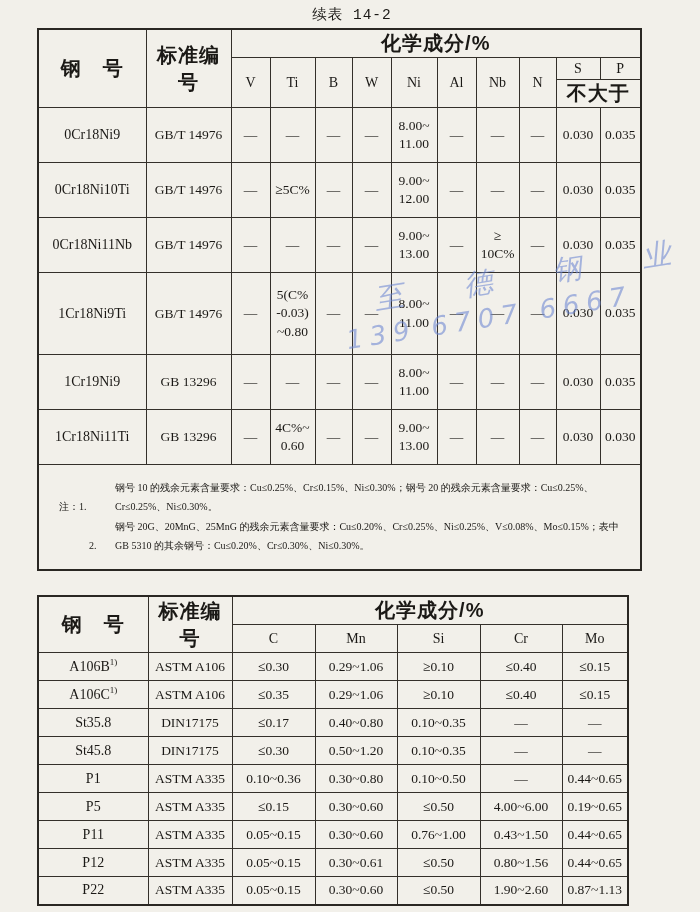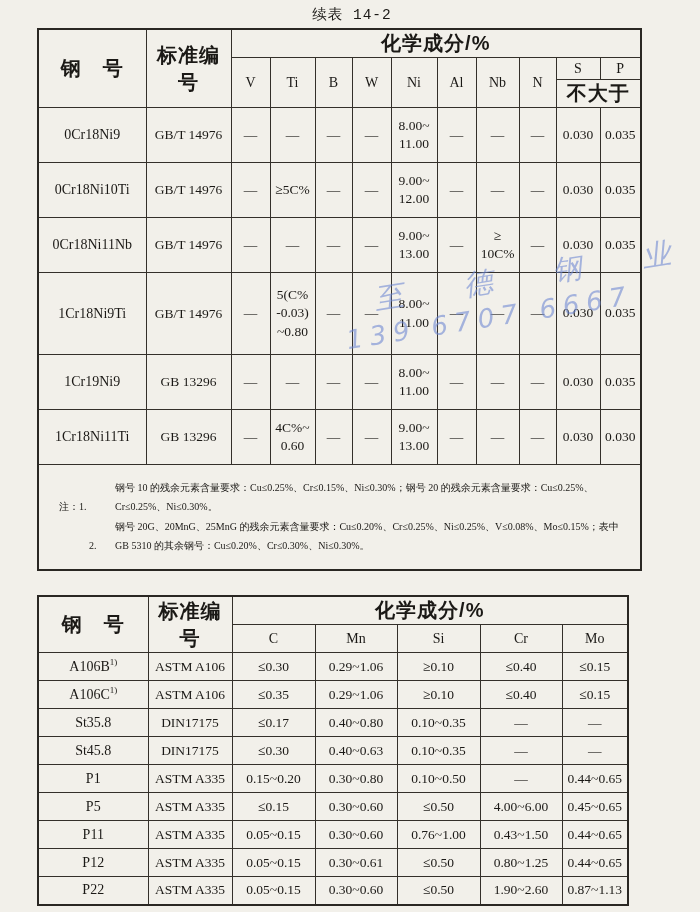--- a/index.html
+++ b/index.html
@@ -250,59 +250,59 @@
         <td>≤0.17</td>
         <td>0.40~0.80</td>
         <td>0.10~0.35</td>
         <td>—</td>
         <td>—</td>
       </tr>
       <tr class="dr">
         <td class="steel"><span>St45.8</span><sup></sup></td>
         <td class="std">DIN17175</td>
         <td>≤0.30</td>
-        <td>0.40~0.63</td>
+        <td>0.50~1.20</td>
         <td>0.10~0.35</td>
         <td>—</td>
         <td>—</td>
       </tr>
       <tr class="dr">
         <td class="steel"><span>P1</span><sup></sup></td>
         <td class="std">ASTM A335</td>
-        <td>0.15~0.20</td>
+        <td>0.10~0.36</td>
         <td>0.30~0.80</td>
         <td>0.10~0.50</td>
         <td>—</td>
         <td>0.44~0.65</td>
       </tr>
       <tr class="dr">
         <td class="steel"><span>P5</span><sup></sup></td>
         <td class="std">ASTM A335</td>
         <td>≤0.15</td>
         <td>0.30~0.60</td>
         <td>≤0.50</td>
         <td>4.00~6.00</td>
-        <td>0.45~0.65</td>
+        <td>0.19~0.65</td>
       </tr>
       <tr class="dr">
         <td class="steel"><span>P11</span><sup></sup></td>
         <td class="std">ASTM A335</td>
         <td>0.05~0.15</td>
         <td>0.30~0.60</td>
         <td>0.76~1.00</td>
         <td>0.43~1.50</td>
         <td>0.44~0.65</td>
       </tr>
       <tr class="dr">
         <td class="steel"><span>P12</span><sup></sup></td>
         <td class="std">ASTM A335</td>
         <td>0.05~0.15</td>
         <td>0.30~0.61</td>
         <td>≤0.50</td>
-        <td>0.80~1.25</td>
+        <td>0.80~1.56</td>
         <td>0.44~0.65</td>
       </tr>
       <tr class="dr">
         <td class="steel"><span>P22</span><sup></sup></td>
         <td class="std">ASTM A335</td>
         <td>0.05~0.15</td>
         <td>0.30~0.60</td>
         <td>≤0.50</td>
         <td>1.90~2.60</td>
         <td>0.87~1.13</td>

